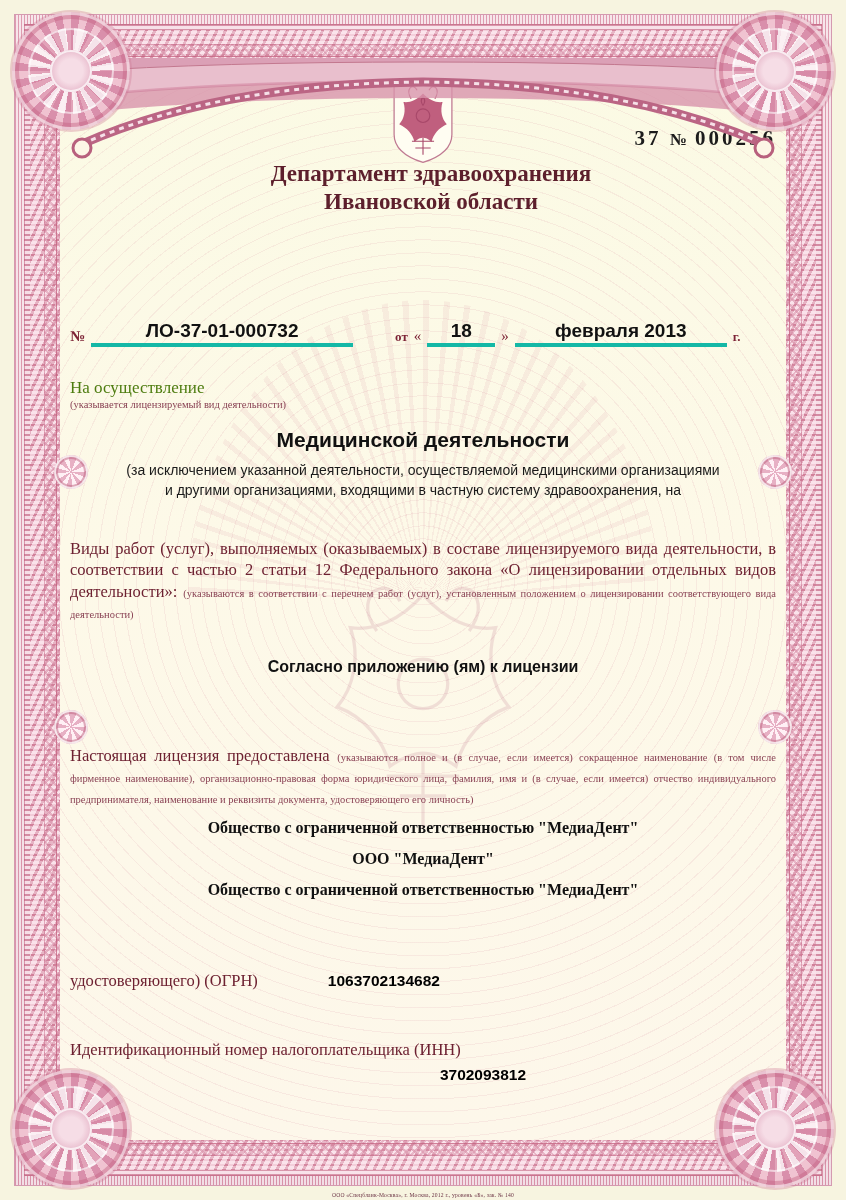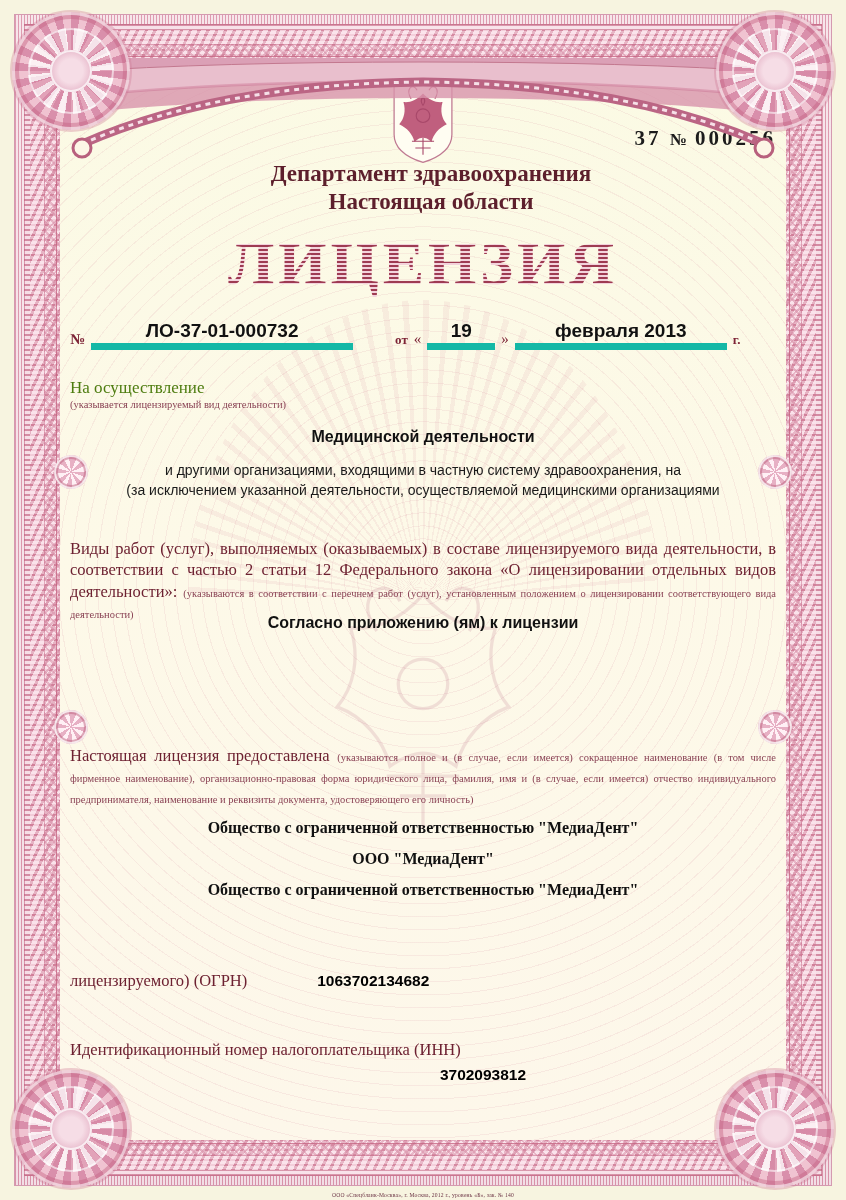--- a/index.html
+++ b/index.html
@@ -163,21 +163,21 @@
     text-shadow:0 0 0 rgba(0,0,0,0);
   }
 
   .numline{
     position:absolute;left:10px;right:10px;top:260px;
     display:flex;align-items:flex-end;gap:6px;
     font-family:"Liberation Serif", serif;
   }
   .lbl-no{font-size:15px;color:#7d2336;font-weight:bold;padding-bottom:2px;}
   .fill{
-    border-bottom:7px solid #14b8a6;
+    border-bottom:4px solid #14b8a6;
     font-family:"Liberation Sans", sans-serif;
     font-weight:bold;font-size:19px;color:#111;
     text-align:center;padding:0 6px 1px 6px;
   }
   .fill-num{width:250px;}
   .lbl-ot{font-size:13px;color:#7d2336;font-weight:bold;padding-bottom:2px;margin-left:36px;}
   .quote{font-size:15px;color:#7d2336;padding-bottom:2px;}
   .fill-day{width:56px;}
   .fill-month{width:200px;}
   .lbl-g{font-size:13px;color:#7d2336;font-weight:bold;padding-bottom:2px;}
@@ -188,36 +188,36 @@
   }
   .hint{
     font-family:"Liberation Serif", serif;
     font-size:10.5px;color:#8a4355;line-height:1.25;
   }
 
   .blk-na{position:absolute;left:10px;top:318px;}
   .activity{
     position:absolute;left:0;right:0;top:368px;text-align:center;
     font-family:"Liberation Sans", sans-serif;
-    font-weight:bold;font-size:16px;color:#111;
+    font-weight:bold;font-size:21px;color:#111;
   }
   .exclusion{
     position:absolute;left:0;right:0;top:400px;text-align:center;
     font-family:"Liberation Sans", sans-serif;
     font-size:14px;color:#1a1a1a;line-height:1.45;
   }
 
   .works{
     position:absolute;left:10px;right:10px;top:478px;
     font-family:"Liberation Serif", serif;
     font-size:16.5px;color:#6d2131;line-height:1.30;text-align:justify;
   }
   .works .small{font-size:10.5px;color:#8a4355;}
   .per-app{
-    position:absolute;left:0;right:0;top:554px;text-align:center;
+    position:absolute;left:0;right:0;top:598px;text-align:center;
     font-family:"Liberation Sans", sans-serif;
     font-weight:bold;font-size:16px;color:#111;
   }
 
   .granted{
     position:absolute;left:10px;right:10px;top:685px;
     font-family:"Liberation Serif", serif;
     font-size:16.5px;color:#6d2131;line-height:1.28;text-align:justify;
   }
   .granted .small{font-size:10.5px;color:#8a4355;}
@@ -323,46 +323,45 @@
     </div>
 
     <div class="serial">
       <span>37</span>
       <span class="no">№</span>
       <span>000256</span>
     </div>
 
     <div class="dept">
       <div>Департамент здравоохранения</div>
-      <div>Настоящая области</div>
-    </div>
-
-    <div class="title">ЛИЦЕНЗИЯ</div>
+      <div>Ивановской области</div>
+    </div>
+
 
     <div class="numline">
       <span class="lbl-no">№</span>
       <span class="fill fill-num">ЛО-37-01-000732</span>
       <span class="lbl-ot">от</span>
       <span class="quote">«</span>
-      <span class="fill fill-day">19</span>
+      <span class="fill fill-day">18</span>
       <span class="quote">»</span>
       <span class="fill fill-month">февраля 2013</span>
       <span class="lbl-g">г.</span>
     </div>
 
     <div class="blk-na">
       <div class="sect-head">На осуществление</div>
       <div class="hint">(указывается лицензируемый вид деятельности)</div>
     </div>
 
     <div class="activity">Медицинской деятельности</div>
 
     <div class="exclusion">
+      <div>(за исключением указанной деятельности, осуществляемой медицинскими организациями</div>
       <div>и другими организациями, входящими в частную систему здравоохранения, на</div>
-      <div>(за исключением указанной деятельности, осуществляемой медицинскими организациями</div>
     </div>
 
     <div class="works">
       <span>Виды работ (услуг), выполняемых (оказываемых) в составе лицензируемого вида деятельности, в соответствии с частью 2 статьи 12 Федерального закона «О лицензировании отдельных видов деятельности»:</span>
       <span class="small">(указываются в соответствии с перечнем работ (услуг), установленным положением о лицензировании соответствующего вида деятельности)</span>
     </div>
 
     <div class="per-app">Согласно приложению (ям) к лицензии</div>
 
     <div class="granted">
@@ -371,21 +370,21 @@
     </div>
 
     <div class="orgname">
       <div>Общество с ограниченной ответственностью "МедиаДент"</div>
       <div>ООО "МедиаДент"</div>
       <div>Общество с ограниченной ответственностью "МедиаДент"</div>
     </div>
 
     <div class="ogrn-blk">
       <div class="ogrn-row2">
-        <span>лицензируемого) (ОГРН)</span>
+        <span>удостоверяющего) (ОГРН)</span>
         <span class="ogrn-val">1063702134682</span>
       </div>
     </div>
 
     <div class="inn-blk">
       <div>Идентификационный номер налогоплательщика (ИНН)</div>
       <div class="inn-val-wrap">
         <span class="inn-val">3702093812</span>
       </div>
     </div>

